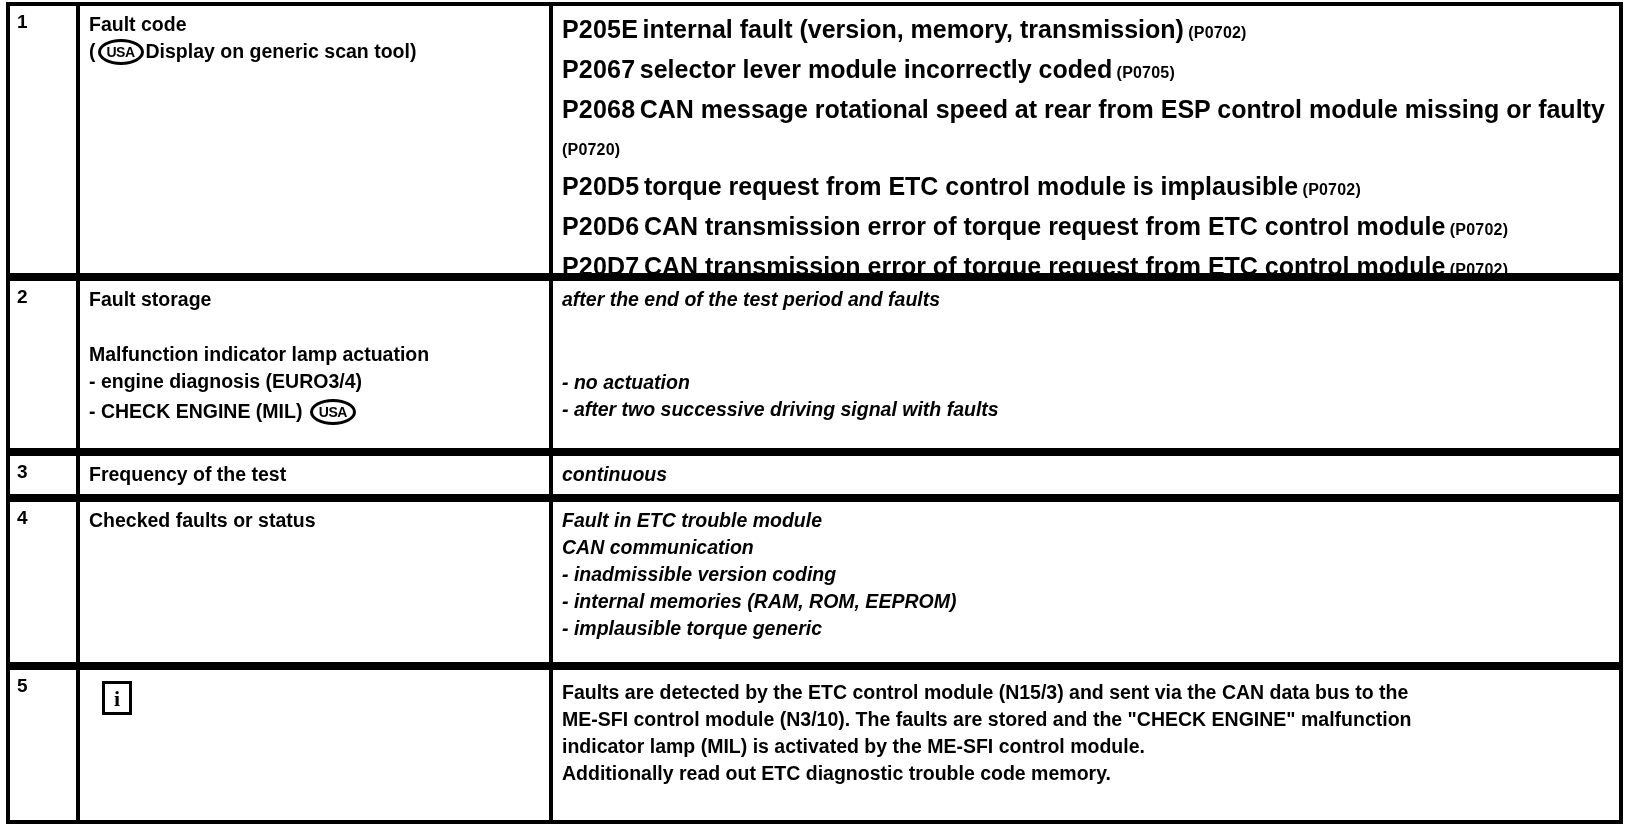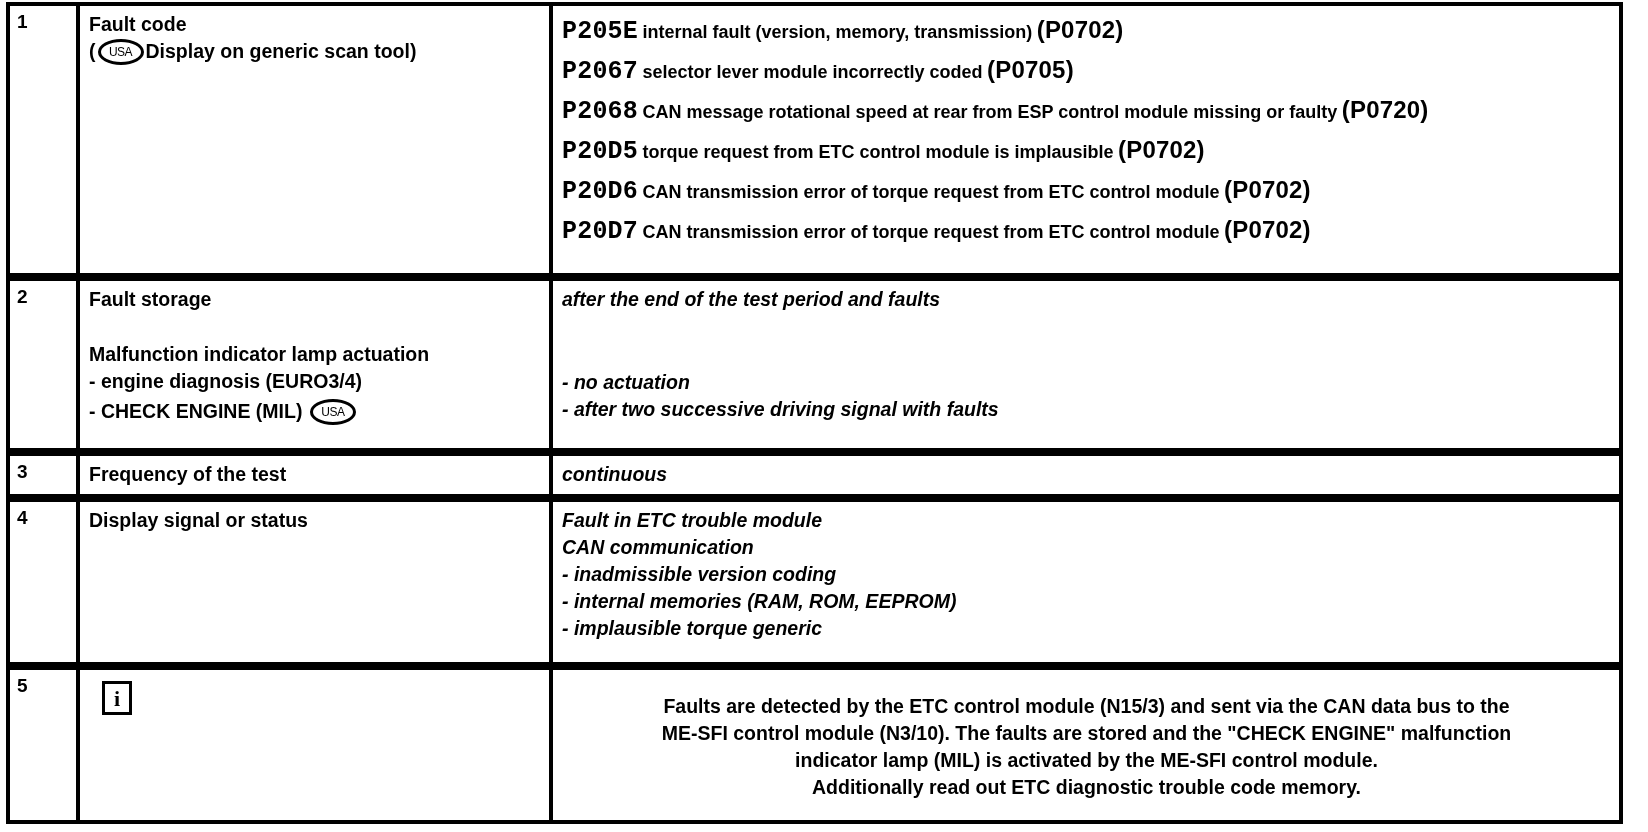--- a/index.html
+++ b/index.html
@@ -95,28 +95,27 @@
   .fault-list { margin: 0; padding: 0; }
   .fault-line {
     line-height: 37px;
     font-weight: bold;
     white-space: normal;
   }
   .f-code {
     font-size: 25px;
     font-weight: bold;
     letter-spacing: 0.2px;
-    font-family: Liberation Mono, monospace;
   }
   .f-desc {
-    font-size: 18px;
+    font-size: 25px;
     font-weight: bold;
   }
   .f-generic {
-    font-size: 24px;
+    font-size: 16px;
     font-weight: bold;
     letter-spacing: 0.2px;
   }
 
   
   .para {
     font-size: 19.5px;
     font-weight: bold;
     line-height: 27px;
   }
@@ -136,22 +135,22 @@
     border: 3px solid #000;
     border-radius: 50%;
     box-sizing: border-box;
   }
   .usa-badge .txt {
     position: absolute;
     inset: 0;
     display: flex;
     align-items: center;
     justify-content: center;
-    font-size: 12px;
-    font-weight: normal;
+    font-size: 14px;
+    font-weight: bold;
     letter-spacing: -0.5px;
     line-height: 1;
   }
 
   
   .info-icon {
     display: inline-block;
     width: 30px;
     height: 34px;
     border: 3px solid #000;
@@ -303,21 +302,21 @@
         <td class="c-num">
           <div class="cell h-r4">
             <div class="inner">
               <span class="rownum">4</span>
             </div>
           </div>
         </td>
         <td class="c-label">
           <div class="cell h-r4">
             <div class="inner">
-              <div class="label">Display signal or status</div>
+              <div class="label">Checked faults or status</div>
             </div>
           </div>
         </td>
         <td class="c-value">
           <div class="cell h-r4">
             <div class="inner">
               <div class="val">Fault in ETC trouble module</div>
               <div class="val">CAN communication</div>
               <div class="val">- inadmissible version coding</div>
               <div class="val">- internal memories (RAM, ROM, EEPROM)</div>
@@ -337,21 +336,21 @@
         </td>
         <td class="c-label">
           <div class="cell h-r5">
             <div class="inner" style="padding-top:11px;padding-left:22px;">
               <span class="info-icon">i</span>
             </div>
           </div>
         </td>
         <td class="c-value">
           <div class="cell h-r5">
-            <div class="inner" style="padding-top:23px;text-align:center;">
+            <div class="inner" style="padding-top:9px;">
               <div class="para">Faults are detected by the ETC control module (N15/3) and sent via the CAN data bus to the</div>
               <div class="para">ME-SFI control module (N3/10). The faults are stored and the "CHECK ENGINE" malfunction</div>
               <div class="para">indicator lamp (MIL) is activated by the ME-SFI control module.</div>
               <div class="para">Additionally read out ETC diagnostic trouble code memory.</div>
             </div>
           </div>
         </td>
       </tr>
 
     </tbody>

